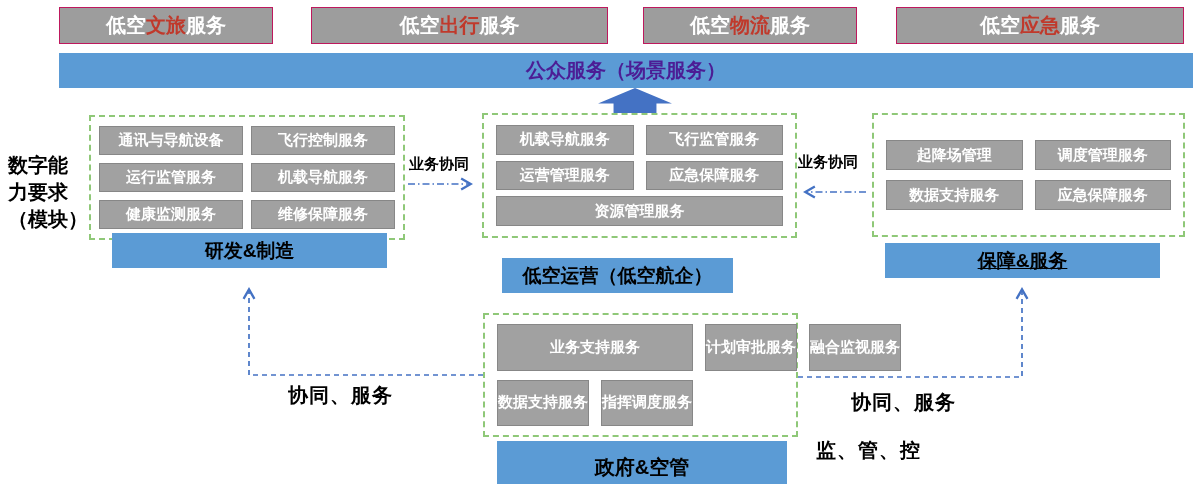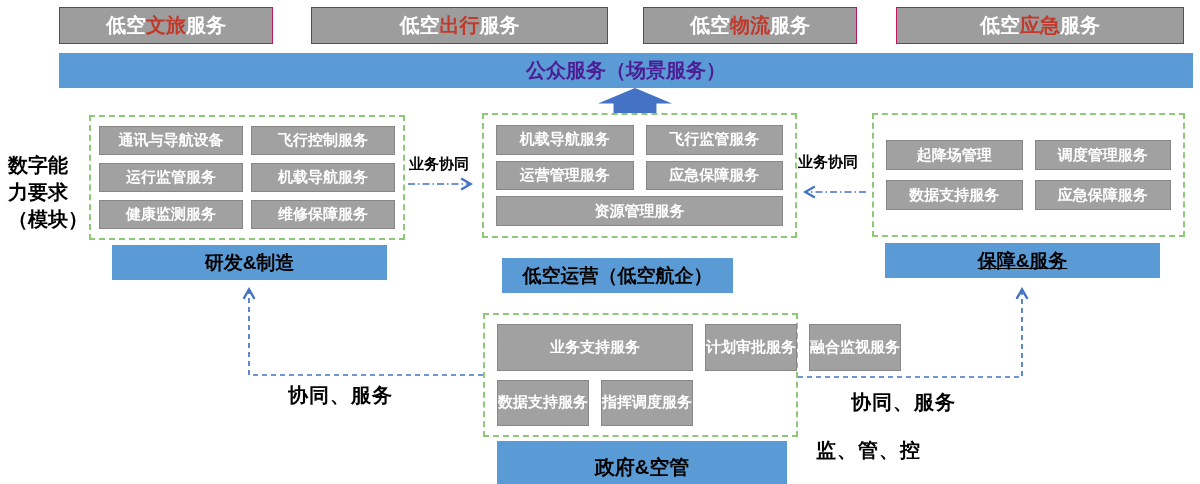--- a/index.html
+++ b/index.html
@@ -45,21 +45,21 @@
     color:#fff;font-weight:bold;font-size:15px;white-space:nowrap;
     display:flex;align-items:center;justify-content:center;min-height:28px;
   }
   .span2{grid-column:1 / 3;}
   
   .sector-bar{
     position:absolute;height:35px;box-sizing:border-box;background:#5B9BD5;
     color:#000;font-weight:bold;font-size:19px;white-space:nowrap;
     display:flex;align-items:center;justify-content:center;
   }
-  #bar-rd{left:112px;top:245px;width:275px;}
+  #bar-rd{left:112px;top:233px;width:275px;}
   #bar-op{left:502px;top:258px;width:231px;}
   #bar-support{left:885px;top:243px;width:275px;text-decoration:underline;}
   #bar-gov{left:497px;top:441px;width:290px;height:52px;font-size:20px;}
   
   .connector-layer{position:absolute;left:0;top:0;width:1200px;height:484px;pointer-events:none;}
   
   .connector-label{position:absolute;font-weight:bold;white-space:nowrap;}
   .lbl-collab{font-size:15px;}
   #lbl-collab-left{left:409px;top:155px;}
   #lbl-collab-right{left:798px;top:153px;}

